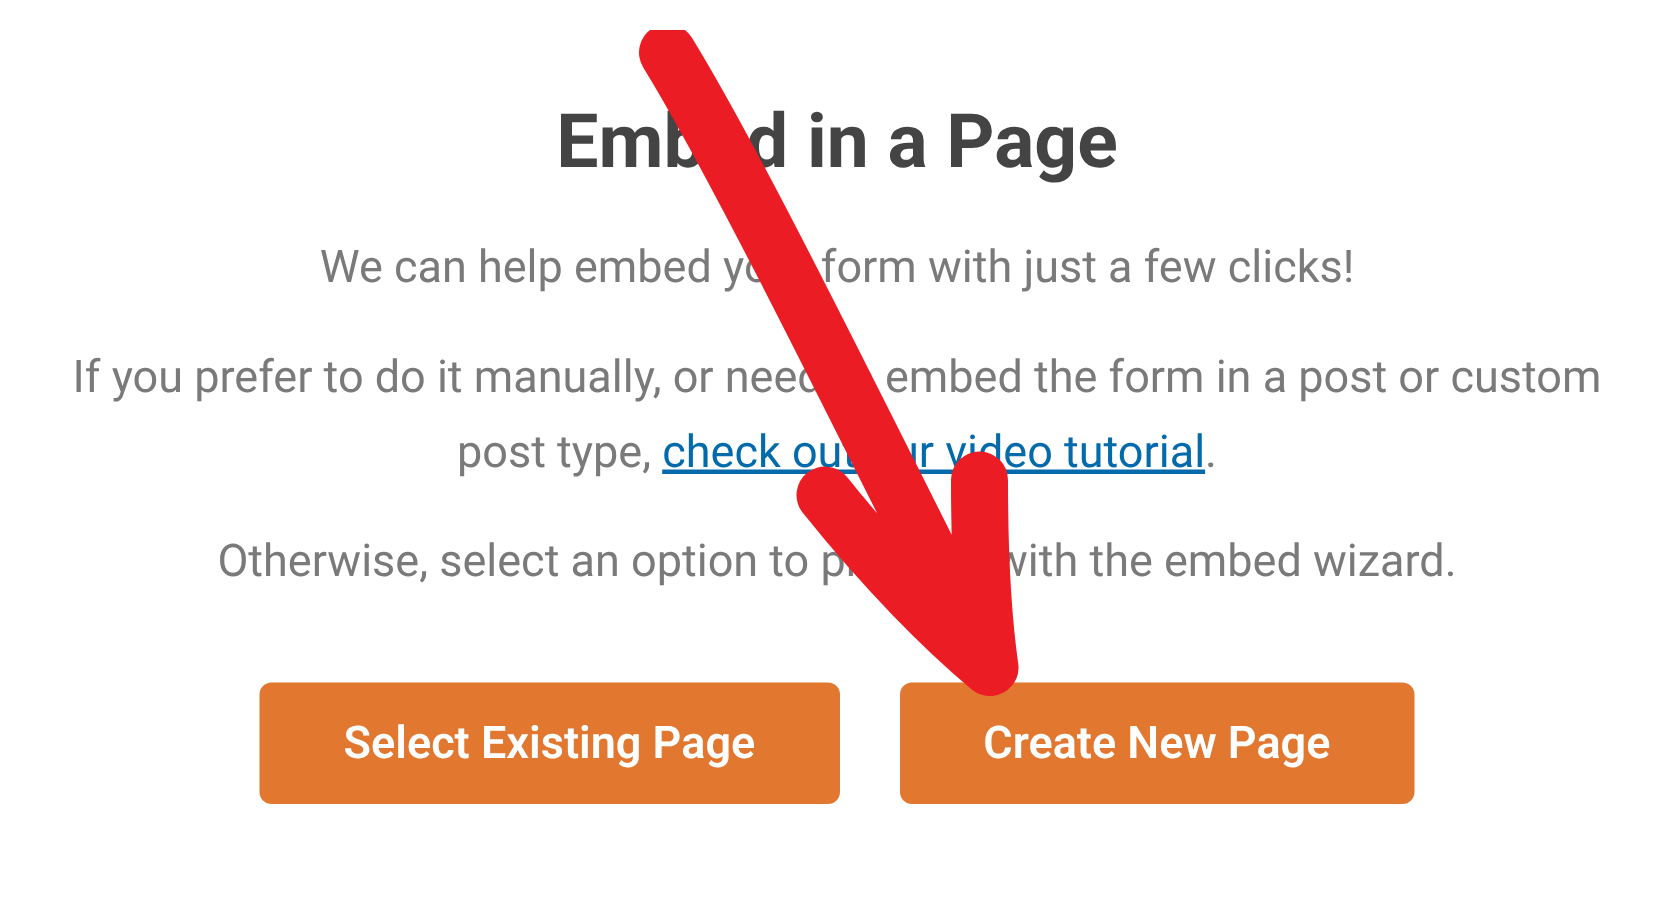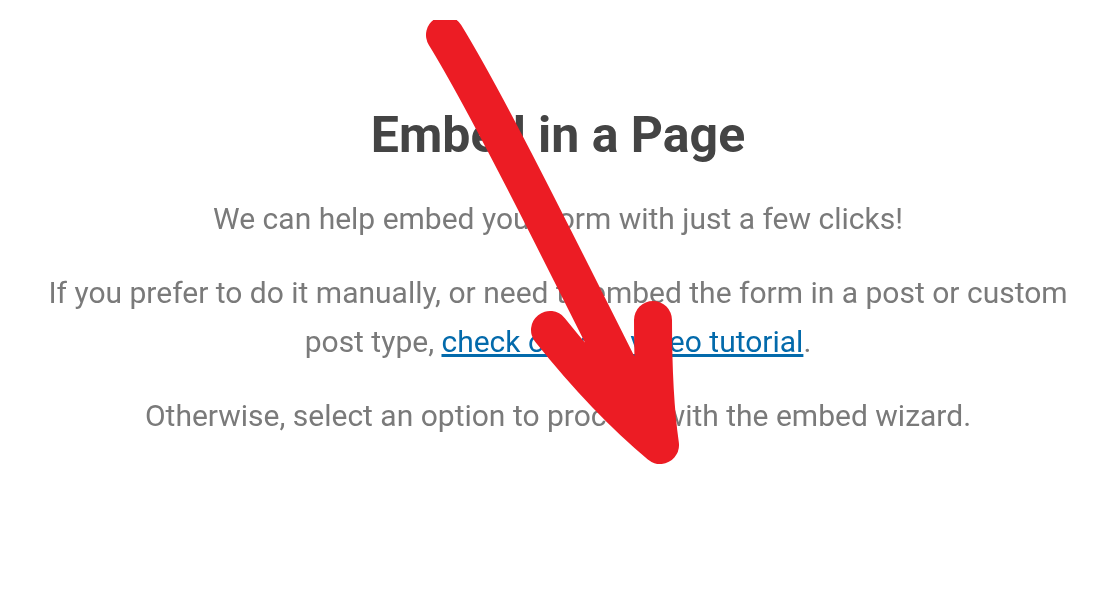--- a/index.html
+++ b/index.html
@@ -70,20 +70,22 @@
 <body>
 
 <div class="container">
   <h1 class="title">Embed in a Page</h1>
   <p class="description">We can help embed your form with just a few clicks!</p>
   <p class="description">
     <span>If you prefer to do it manually, or need to embed the form in a post or custom post type, </span><a class="link">check out our video tutorial</a><span>.</span>
   </p>
   <p class="description last">Otherwise, select an option to proceed with the embed wizard.</p>
   <div class="button-row">
+    <button class="btn">Select Existing Page</button>
+    <button class="btn">Create New Page</button>
   </div>
 </div>
 
 <svg class="annotation-arrow" width="360" height="460" viewBox="0 0 360 460">
   <path d="M 60 15 
            C 100 80, 160 200, 270 420
            M 165 310
            C 205 360, 245 400, 275 425
            C 270 390, 268 345, 268 300" stroke="#ec1c24" stroke-width="38" stroke-linecap="round" stroke-linejoin="round" fill="none"></path>
 </svg>

